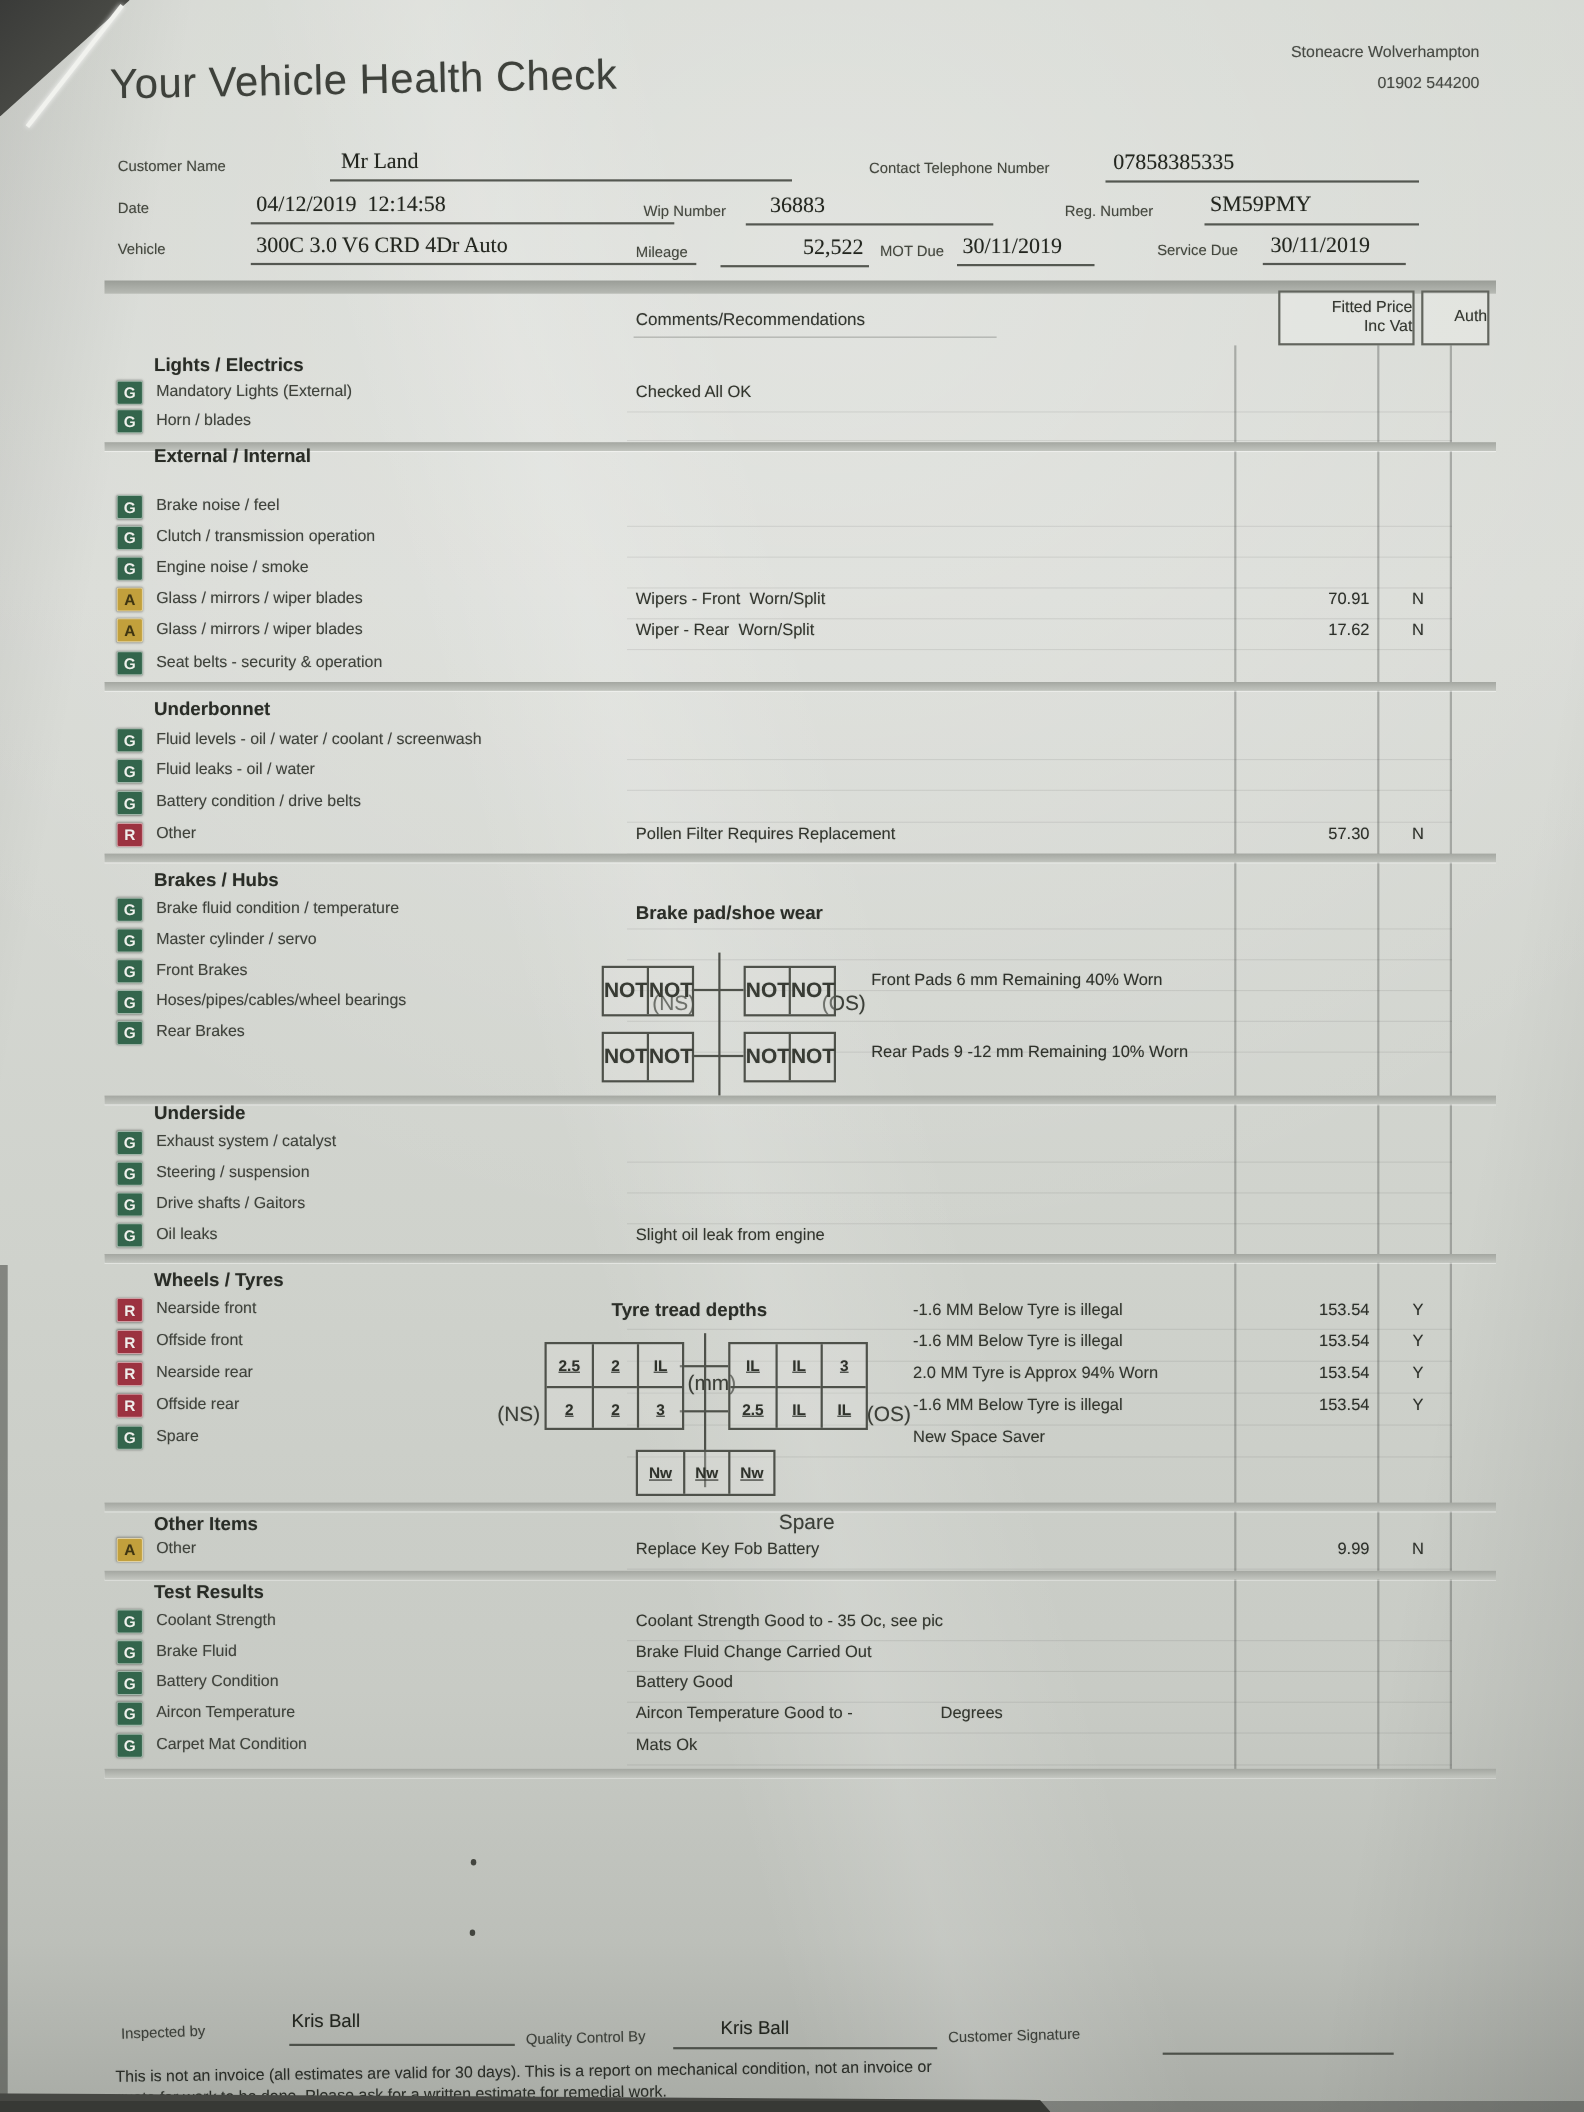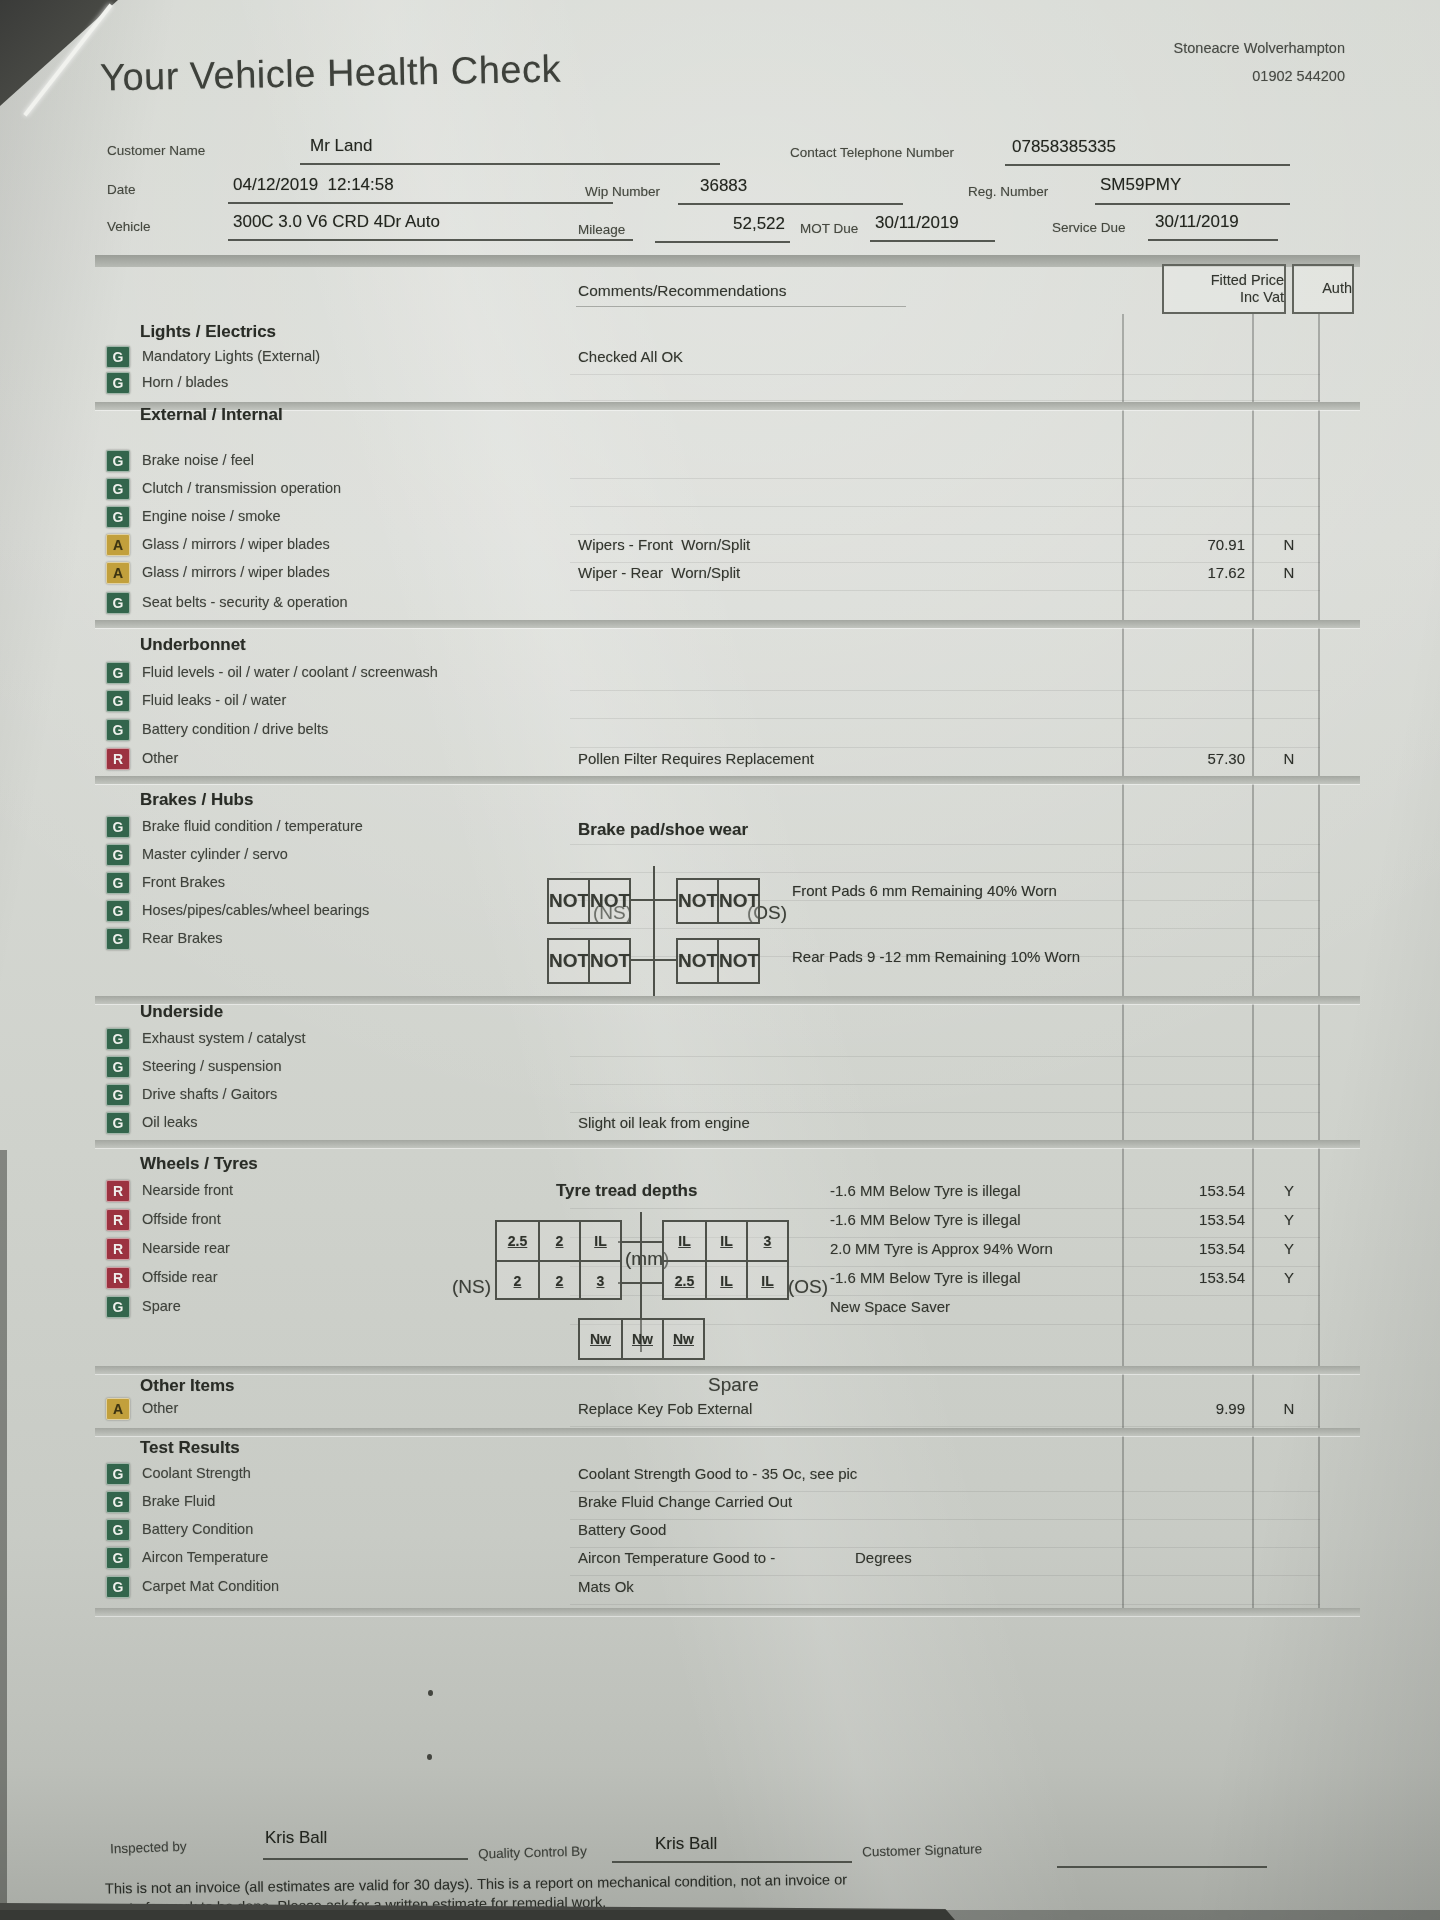--- a/index.html
+++ b/index.html
@@ -23,21 +23,21 @@
   .crease{position:absolute;top:-10px;left:66px;width:4px;height:140px;background:#f1f2ee;transform:rotate(38deg);box-shadow:0 0 5px rgba(255,255,255,0.9);}
   .bottom-dark{position:absolute;left:0;bottom:0;width:955px;height:20px;background:#464743;clip-path:polygon(0 15%,99% 45%,100% 100%,0 100%);}
   .bottom-shade{position:absolute;left:0;bottom:0;width:1440px;height:10px;background:rgba(30,31,28,0.35);}
   .left-sliver{position:absolute;left:0;top:1150px;width:7px;height:770px;background:rgba(38,39,36,0.45);}
   
   .title{position:absolute;left:100px;top:52px;font-size:38px;letter-spacing:.5px;color:#3e413b;transform:rotate(-1.1deg);}
   .dealer{position:absolute;right:95px;top:40px;font-size:14.5px;color:#474a44;text-align:right;}
   .phone{position:absolute;right:95px;top:68px;font-size:14.5px;color:#474a44;text-align:right;}
   
   .flabel{position:absolute;font-size:13.5px;color:#45483f;}
-  .fval{position:absolute;font-size:17px;color:#23261f;white-space:pre;}
+  .fval{position:absolute;font-size:20px;color:#23261f;white-space:pre;font-family:Liberation Serif, serif;}
   .uline{position:absolute;height:2px;background:#3c3f38;opacity:.85;}
   
   .band-top{position:absolute;left:95px;top:255px;width:1265px;height:12px;background:linear-gradient(180deg,#9a9d97,#b7bab4);}
   .divider{position:absolute;left:95px;width:1265px;height:8px;background:linear-gradient(180deg,#a4a7a1,#c2c5bf);box-shadow:0 1px 0 rgba(255,255,255,0.45);}
   .vline{position:absolute;width:2px;background:rgba(70,73,68,0.35);}
   .hbox{position:absolute;border:2px solid #62655e;background:rgba(236,238,233,0.45);text-align:right;font-size:14.5px;line-height:1.15;color:#33362f;padding-top:6px;box-sizing:border-box;margin-left:36px;}
   .cmt-h{position:absolute;left:578px;top:282px;font-size:15.5px;color:#33362f;}
   .cmt-h-line{position:absolute;left:576px;top:306px;width:330px;height:1px;background:rgba(60,63,57,0.35);}
   
   .sec-h{position:absolute;left:140px;font-size:17px;font-weight:bold;color:#292c26;}
@@ -326,21 +326,21 @@
     <span class="tcell">Nw</span>
     <span class="tcell">Nw</span>
   </div>
   <div class="side-lbl" style="left:708px;top:1330px">Spare</div>
   <div class="divider" style="top:1366px"></div>
 
   <div class="sec-h" style="top:1376px">Other Items</div>
   <div class="row" style="top:1400px">
     <span class="badge badge-a">A</span>
     <span class="lbl">Other</span>
-    <span class="cmt">Replace Key Fob External</span>
+    <span class="cmt">Replace Key Fob Battery</span>
     <span class="prc">9.99</span>
     <span class="ath">N</span>
   </div>
   <div class="divider" style="top:1428px"></div>
 
   <div class="sec-h" style="top:1438px">Test Results</div>
   <div class="row" style="top:1465px">
     <span class="badge badge-g">G</span>
     <span class="lbl">Coolant Strength</span>
     <span class="cmt">Coolant Strength Good to - 35 Oc, see pic</span>

